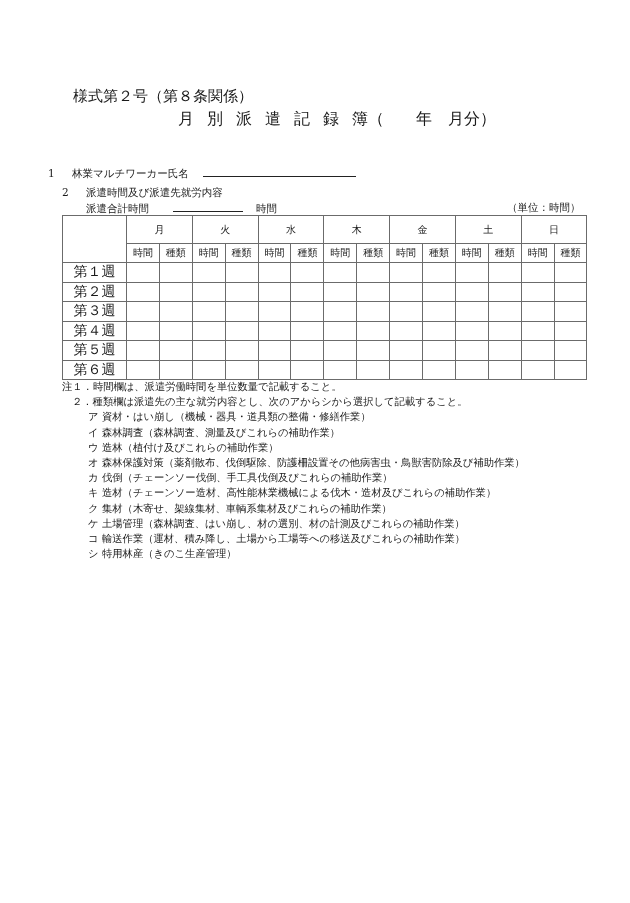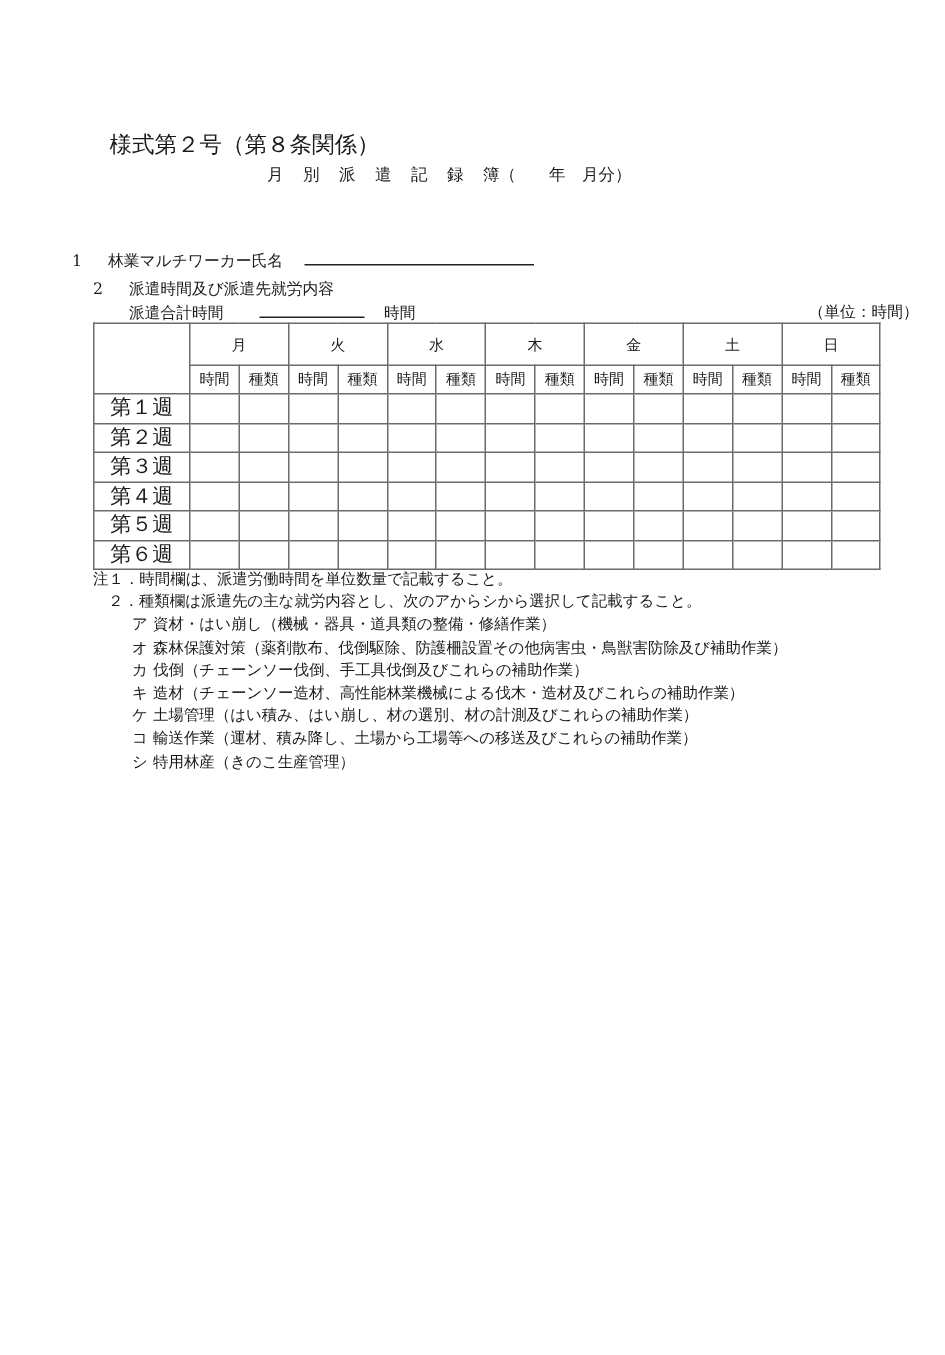--- a/index.html
+++ b/index.html
@@ -4,31 +4,31 @@
 <style>
   html, body { margin: 0; padding: 0; background: #ffffff; }
   body {
     width: 630px; height: 903px; position: relative; overflow: hidden;
     font-family: "DejaVu Serif", "Liberation Serif", serif;
     color: #1a1a1a;
     font-size: 10.5px;
   }
   .abs { position: absolute; white-space: nowrap; }
   .form-no { left: 73px; top: 87px; font-size: 15px; }
-  .title { left: 178px; top: 109px; font-size: 11px; letter-spacing: 0; }
+  .title { left: 178px; top: 109px; font-size: 16px; letter-spacing: 0; }
   .title .ch { display: inline-block; margin-right: 13px; }
   .title .paren { display: inline-block; }
   .sec1 { left: 48px; top: 166px; }
   .sec1 .num { display: inline-block; width: 24px; }
   .sec1 .line { display: inline-block; width: 153px; border-bottom: 1px solid #222; margin-left: 14px; height: 10px; vertical-align: baseline; }
   .sec2 { left: 62px; top: 186px; }
   .sec2 .num { display: inline-block; width: 24px; }
   .total { left: 86px; top: 201px; }
   .total .line { display: inline-block; width: 70px; border-bottom: 1px solid #222; margin-left: 24px; margin-right: 13px; height: 10px; vertical-align: baseline; }
-  .unit { left: 507px; top: 201px; margin-left: 32px; }
+  .unit { left: 507px; top: 201px; }
 
   table.rec {
     position: absolute; left: 62px; top: 215px;
     border-collapse: collapse; table-layout: fixed;
     width: 525px;
   }
   table.rec td, table.rec th {
     border: 1px solid #6b6b6b;
     padding: 0; text-align: center; font-weight: normal;
     font-size: 10px; overflow: hidden;
@@ -216,19 +216,22 @@
     <td></td>
         <td></td>
   </tr>
 </tbody>
   </table>
 
 <div class="abs notes">
   <div class="n1">注１．時間欄は、派遣労働時間を単位数量で記載すること。</div>
   <div class="n2">２．種類欄は派遣先の主な就労内容とし、次のアからシから選択して記載すること。</div>
   <div class="item"><span class="k">ア</span><span>資材・はい崩し（機械・器具・道具類の整備・修繕作業）</span></div>
+  <div class="item"><span class="k">イ</span><span>森林調査（森林調査、測量及びこれらの補助作業）</span></div>
+  <div class="item"><span class="k">ウ</span><span>造林（植付け及びこれらの補助作業）</span></div>
   <div class="item"><span class="k">オ</span><span>森林保護対策（薬剤散布、伐倒駆除、防護柵設置その他病害虫・鳥獣害防除及び補助作業）</span></div>
   <div class="item"><span class="k">カ</span><span>伐倒（チェーンソー伐倒、手工具伐倒及びこれらの補助作業）</span></div>
   <div class="item"><span class="k">キ</span><span>造材（チェーンソー造材、高性能林業機械による伐木・造材及びこれらの補助作業）</span></div>
-  <div class="item"><span class="k">ケ</span><span>土場管理（はい積み、はい崩し、材の選別、材の計測及びこれらの補助作業）</span></div>
+  <div class="item"><span class="k">ク</span><span>集材（木寄せ、架線集材、車輌系集材及びこれらの補助作業）</span></div>
+  <div class="item"><span class="k">ケ</span><span>土場管理（森林調査、はい崩し、材の選別、材の計測及びこれらの補助作業）</span></div>
   <div class="item"><span class="k">コ</span><span>輸送作業（運材、積み降し、土場から工場等への移送及びこれらの補助作業）</span></div>
   <div class="item"><span class="k">シ</span><span>特用林産（きのこ生産管理）</span></div>
 </div>
 
 </body></html>

